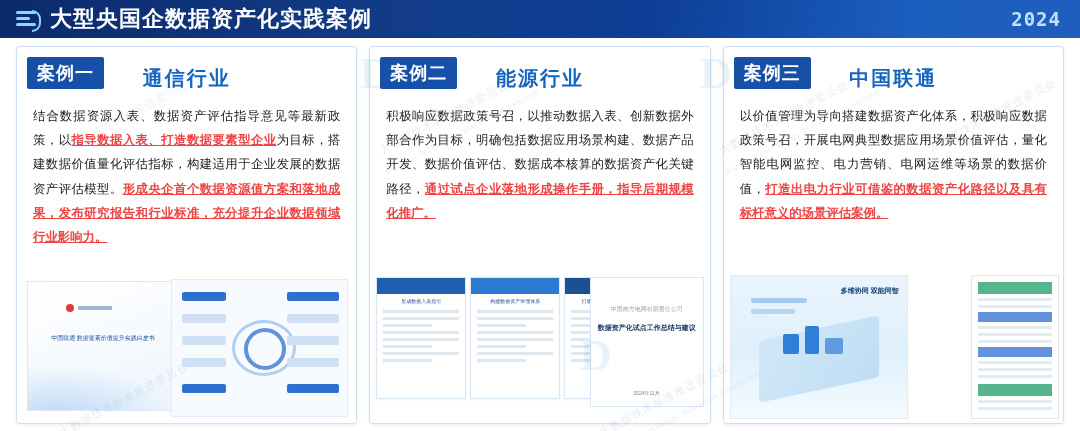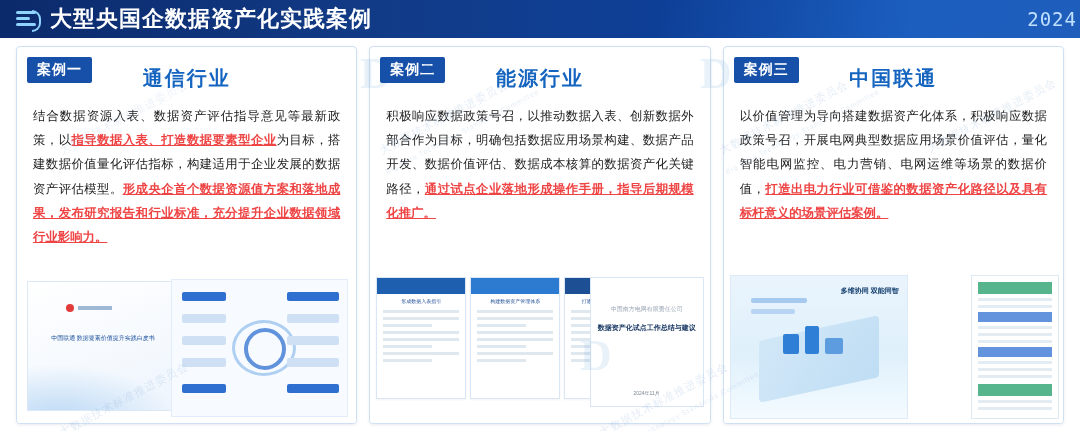--- a/index.html
+++ b/index.html
@@ -32,42 +32,42 @@
   .hdr-logo span:nth-child(3){top:17px;width:20px;}
   .hdr-logo:after{
     content:"";position:absolute;right:-1px;top:4px;width:7px;height:18px;
     border:2px solid #8fd3ff;border-left:none;border-radius:0 9px 9px 0;
   }
   .hdr-title{
     color:#ffffff;font-size:22px;font-weight:bold;letter-spacing:1px;
     margin-left:10px;white-space:nowrap;
   }
   .hdr-right{
-    margin-left:auto;display:flex;align-items:center;
-    color:#eaf4ff;font-size:16px;font-weight:normal;white-space:nowrap;z-index:2;justify-content:flex-end;
+    margin-left:auto;margin-right:16px;display:flex;align-items:center;
+    color:#eaf4ff;font-size:16px;font-weight:bold;white-space:nowrap;z-index:2;justify-content:flex-end;
   }
   .hdr-year{
     color:#bfe0ff;font-size:19px;letter-spacing:1px;margin-right:3px;
     font-family:"DejaVu Sans Mono","Liberation Mono",monospace;
   }
 
   
   .cards{
     position:absolute;top:46px;left:0;width:1080px;height:378px;
     display:flex;gap:12px;padding:0 16px;box-sizing:border-box;
   }
   .card{
     position:relative;flex:1 1 0;background:#fff;
     border:1px solid #cfe0f5;border-radius:4px;
     box-shadow:0 1px 3px rgba(20,60,120,.10);
     overflow:hidden;
   }
   .card-tag{
     position:absolute;top:10px;left:10px;
-    background:#1650a8;color:#fff;font-size:14px;font-weight:bold;
+    background:#1650a8;color:#fff;font-size:18px;font-weight:bold;
     padding:4px 10px;border-radius:2px;letter-spacing:1px;z-index:3;
   }
   .card-title{
     text-align:center;color:#1565c0;font-size:20px;font-weight:bold;
     letter-spacing:2px;margin-top:18px;
   }
   .card-body{
     margin:12px 16px 0 16px;color:#1b1b1b;font-size:12.4px;line-height:1.95;
     text-align:justify;
   }

